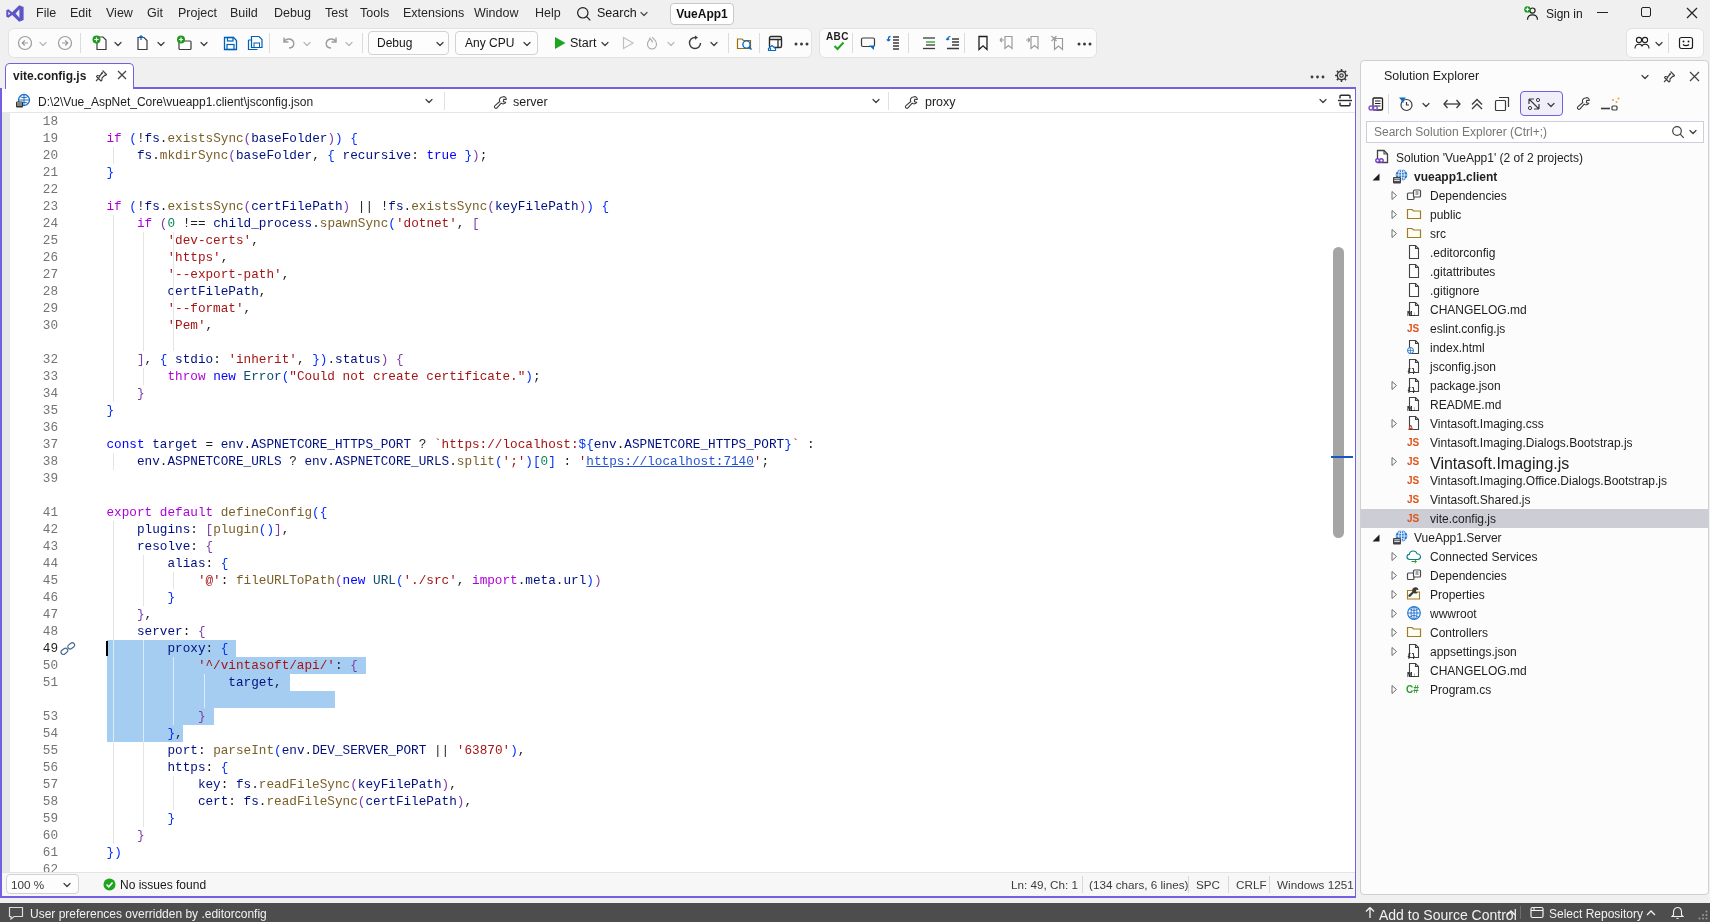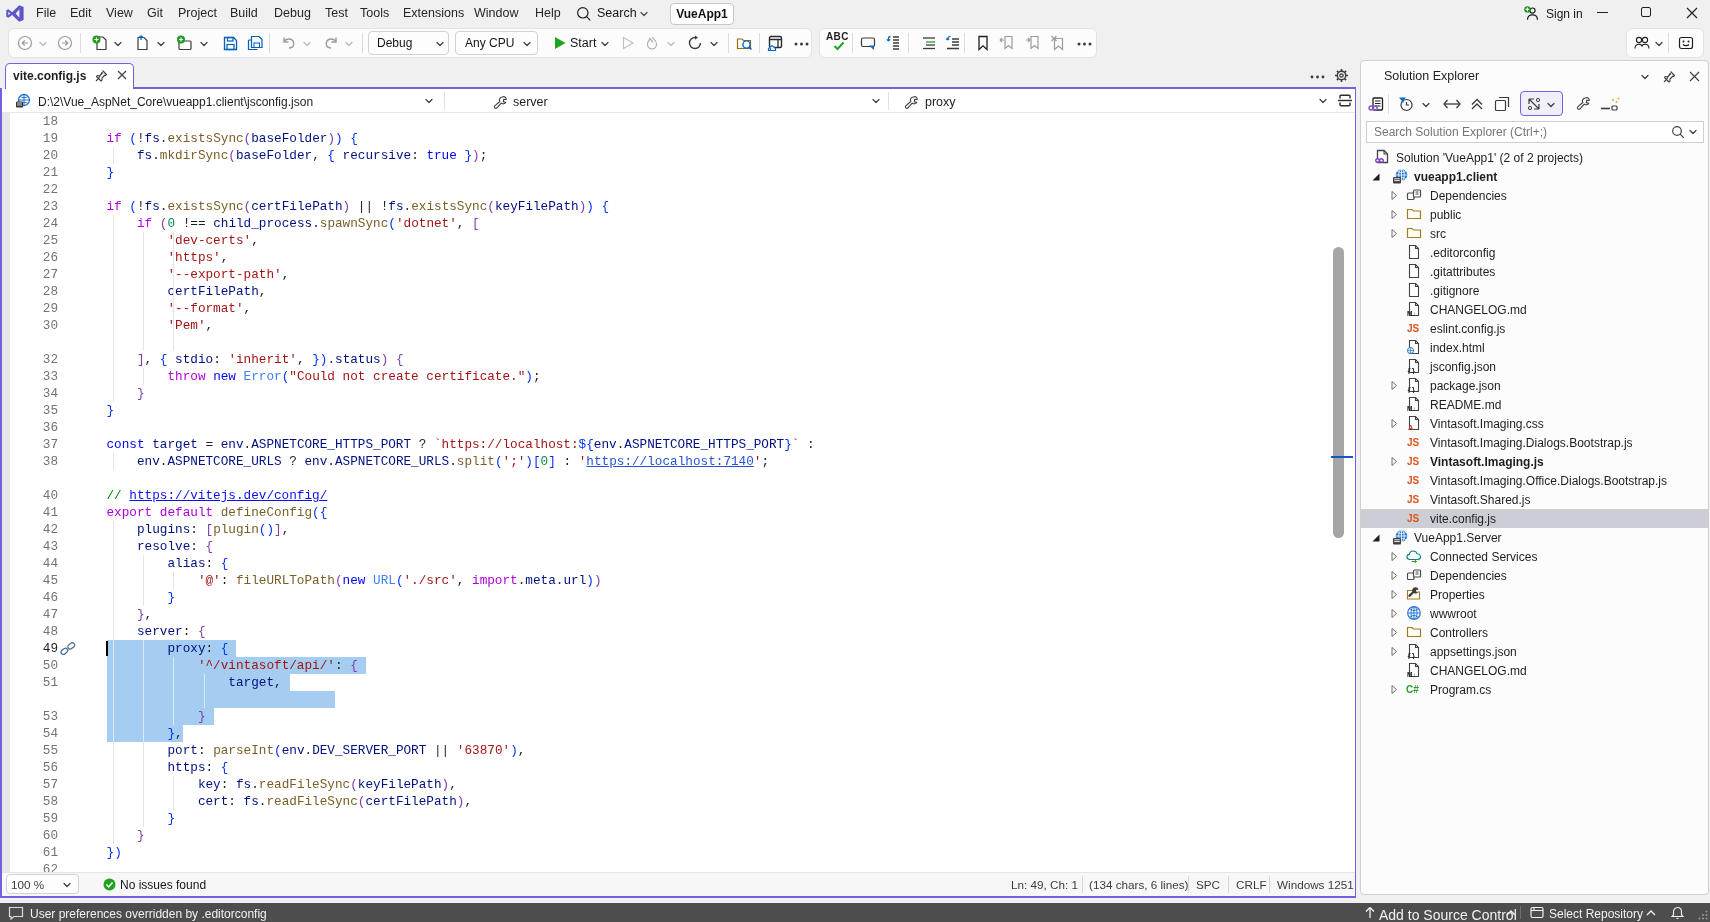--- a/index.html
+++ b/index.html
@@ -1,21 +1,21 @@
 <!DOCTYPE html>
 <html><head><meta charset="utf-8"><style>
 *{margin:0;padding:0;box-sizing:border-box;}
 html,body{width:1710px;height:922px;overflow:hidden;}
 body{font-family:"Liberation Sans",sans-serif;background:#f0f0f1;position:relative;font-size:12px;color:#1e1e1e;}
 .abs{position:absolute;}
 svg{display:block;}
 
 .code{font-family:"Liberation Mono",monospace;font-size:12.7px;white-space:pre;}
 .k{color:#0000ff;text-align:center;} .c{color:#af00db;} .s{color:#a31515;} .f{color:#795e26;}
-.v{color:#001080;} .t{color:#3b82f6;margin-top:11px;} .n{color:#098658;} .cm{color:#008000;}
+.v{color:#001080;} .t{color:#0c4a6e;margin-top:11px;} .n{color:#098658;} .cm{color:#008000;}
 .lk{color:#0c10ee;text-decoration:underline;}
 .slk{color:#2553d4;text-decoration:underline;}
 .b1{color:#0431fa;} .b2{color:#7d3ea8;}
 .ddbox{height:24px;border:1px solid #d2d2d2;background:#fdfdfd;border-radius:4px;display:flex;align-items:center;font-size:12px;color:#161616;}
 .num{position:absolute;left:0;width:44px;text-align:right;color:#737373;font-family:"Liberation Mono",monospace;font-size:12.7px;margin-left:13px;}
 .ln{position:absolute;height:17px;line-height:17px;width:100%;}
 .g{position:absolute;width:1px;background:#e4e4e4;}
 .gw{position:absolute;width:1px;background:rgba(255,255,255,.6);}
 .sbtxt{font-size:11.7px;color:#3b3b3b;}
 </style></head><body>
@@ -474,23 +474,23 @@
       <span class="code abs" style="left:105.5px"></span>
     </div>
 <div class="ln" style="top:323px">
       <span class="num">37</span>
       <span class="code abs" style="left:105.5px"><span class="k">const</span> <span class="v">target</span> = <span class="v">env</span>.<span class="v">ASPNETCORE_HTTPS_PORT</span> ? <span class="s">`https://localhost:</span><span class="b1">${</span><span class="v">env</span>.<span class="v">ASPNETCORE_HTTPS_PORT</span><span class="b1">}</span><span class="s">`</span> :</span>
     </div>
 <div class="ln" style="top:340px">
       <span class="num">38</span>
       <span class="code abs" style="left:105.5px">    <span class="v">env</span>.<span class="v">ASPNETCORE_URLS</span> ? <span class="v">env</span>.<span class="v">ASPNETCORE_URLS</span>.<span class="f">split</span><span class="b1">(</span><span class="s">';'</span><span class="b1">)</span><span class="b1">[</span><span class="n">0</span><span class="b1">]</span> : <span class="s">'</span><span class="slk">https://localhost:7140</span><span class="s">'</span>;</span>
     </div>
-<div class="ln" style="top:374px">
-      <span class="num">40</span>
-      <span class="code abs" style="left:105.5px"><span class="cm">// </span><span class="lk">https://vitejs.dev/config/</span></span>
+<div class="ln" style="top:357px">
+      <span class="num">39</span>
+      <span class="code abs" style="left:105.5px"></span>
     </div>
 <div class="ln" style="top:391px">
       <span class="num">41</span>
       <span class="code abs" style="left:105.5px"><span class="c">export</span> <span class="c">default</span> <span class="f">defineConfig</span><span class="b1">(</span><span class="b1">{</span></span>
     </div>
 <div class="ln" style="top:408px">
       <span class="num">42</span>
       <span class="code abs" style="left:105.5px">    <span class="v">plugins</span>: <span class="b2">[</span><span class="f">plugin</span><span class="b1">(</span><span class="b1">)</span><span class="b2">]</span>,</span>
     </div>
 <div class="ln" style="top:425px">
@@ -899,21 +899,21 @@
 <div class="abs" style="left:1389px;top:456px">
     <svg style="" width="10" height="11" viewBox="0 0 10 11">
       <path d="M3 1.5 L7.5 5.5 L3 9.5 Z" stroke="#6e6e6e" stroke-width="1" fill="none"></path>
     </svg>
   </div>
 <div class="abs" style="left:1406px;top:453px">
     <svg style="" width="16" height="16" viewBox="0 0 16 16">
       <text x="1" y="12" font-size="10" font-weight="bold" fill="#dd551c" font-family="Liberation Sans">JS</text>
     </svg>
   </div>
-<div class="abs" style="left:1430px;top:455px;font-size:12px;font-weight:bold;color:#1e1e1e">Vintasoft.Imaging.js</div>
+<div class="abs" style="left:1430px;top:455px;font-size:16px;font-weight:normal;color:#1e1e1e">Vintasoft.Imaging.js</div>
 <div class="abs" style="left:1406px;top:472px">
     <svg style="" width="16" height="16" viewBox="0 0 16 16">
       <text x="1" y="12" font-size="10" font-weight="bold" fill="#dd551c" font-family="Liberation Sans">JS</text>
     </svg>
   </div>
 <div class="abs" style="left:1430px;top:474px;font-size:12px;font-weight:normal;color:#1e1e1e">Vintasoft.Imaging.Office.Dialogs.Bootstrap.js</div>
 <div class="abs" style="left:1406px;top:491px">
     <svg style="" width="16" height="16" viewBox="0 0 16 16">
       <text x="1" y="12" font-size="10" font-weight="bold" fill="#dd551c" font-family="Liberation Sans">JS</text>
     </svg>

